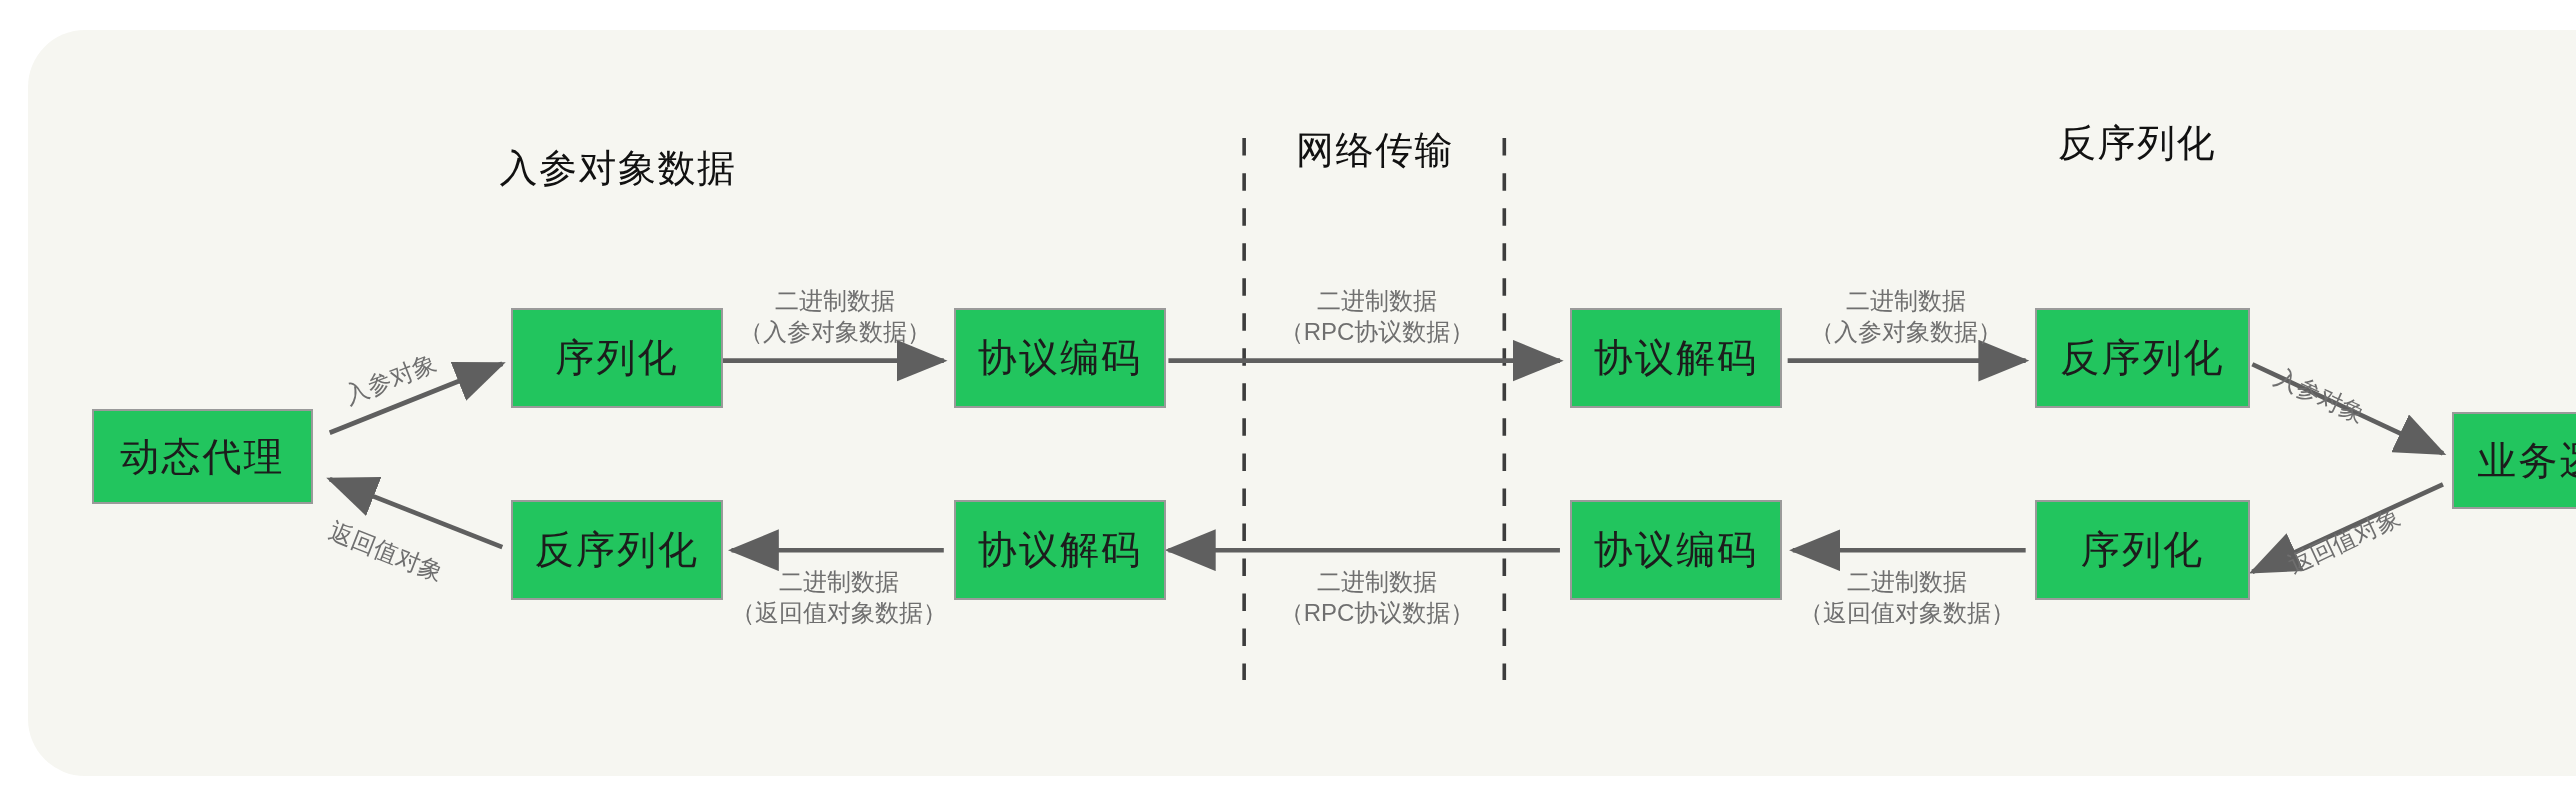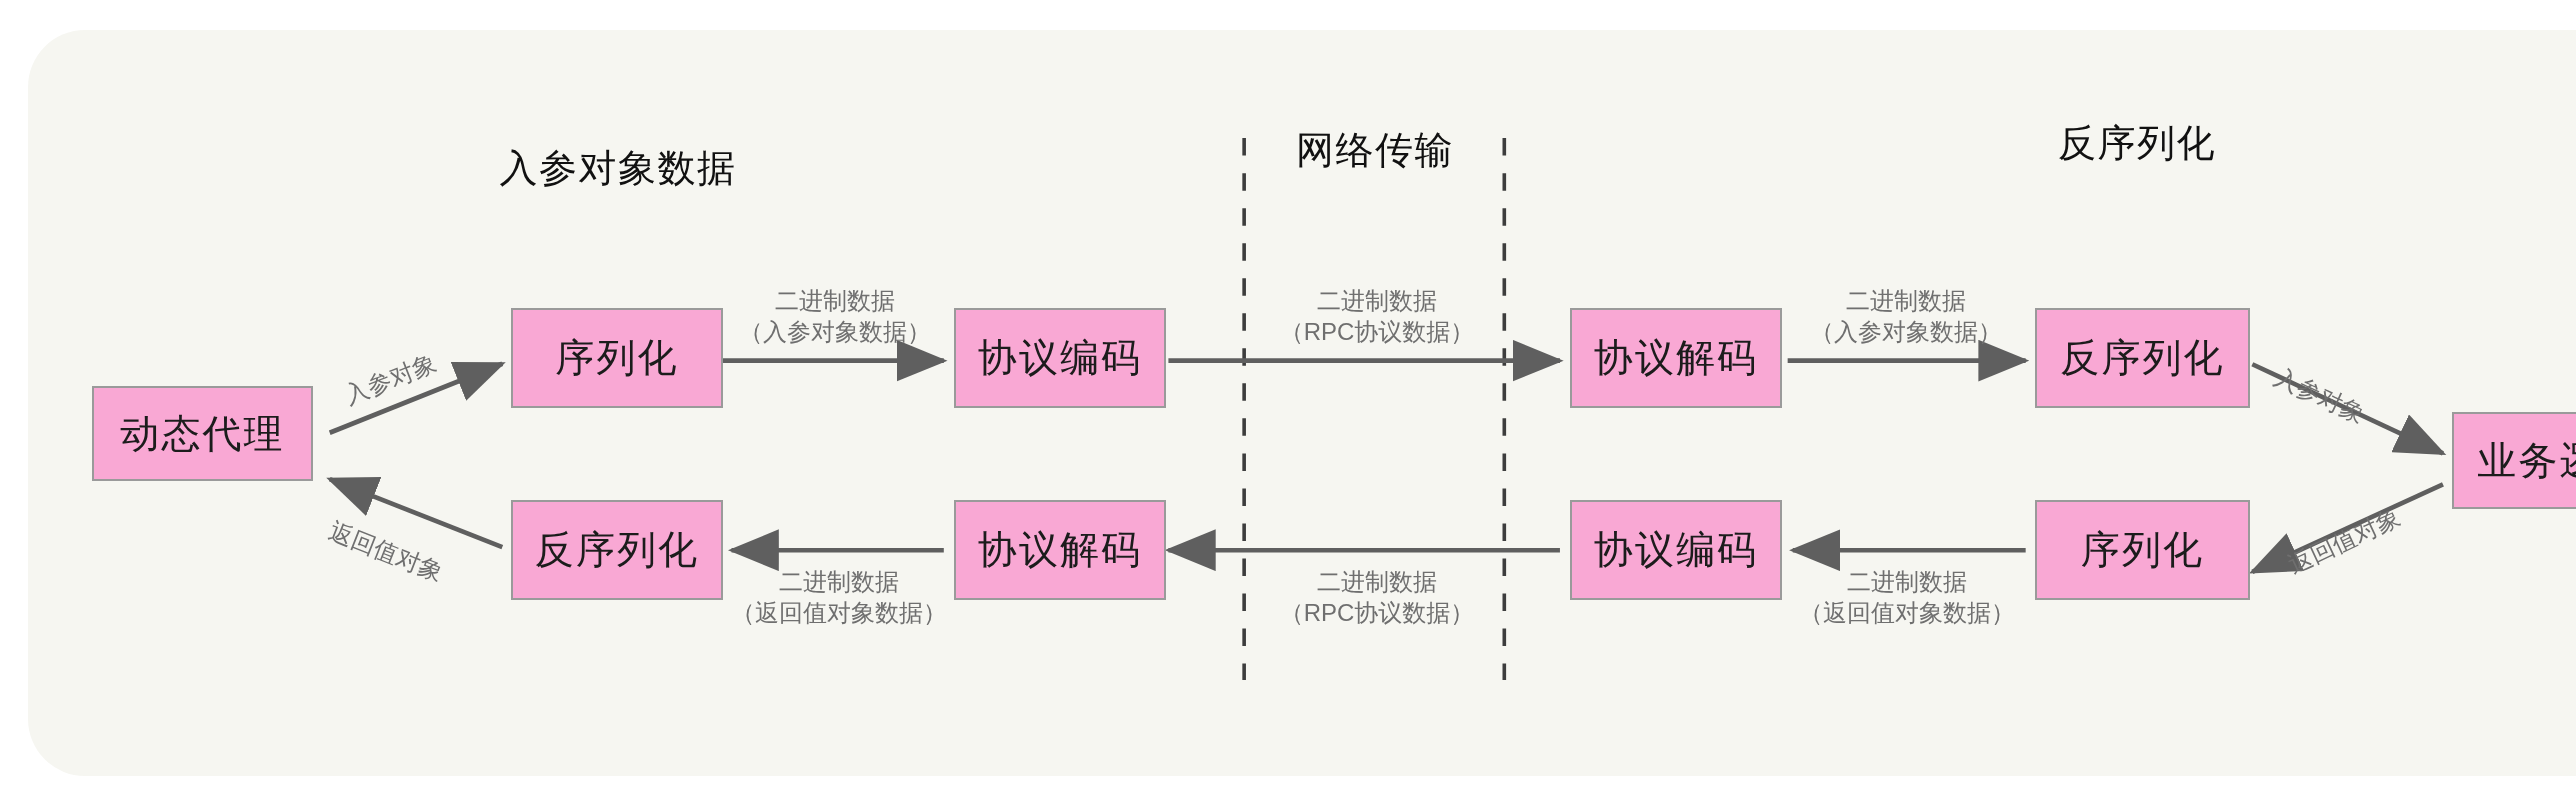--- a/index.html
+++ b/index.html
@@ -4,21 +4,21 @@
 <style>
   html,body{margin:0;padding:0;background:#ffffff;}
   body{width:2750px;height:813px;overflow:hidden;
        font-family:"Liberation Sans","DejaVu Sans",sans-serif;}
   #stage{position:relative;width:2750px;height:813px;background:#ffffff;}
   #canvas{position:absolute;left:28px;top:30px;width:2690px;height:746px;
           background:#f6f6f1;border-radius:57px;}
   svg#wires{position:absolute;left:0;top:0;width:2750px;height:813px;}
 
   .node{position:absolute;box-sizing:border-box;
-        background:#f9a8d4;border:2.6px solid #9a9a9a;
+        background:#22c55e;border:2.6px solid #9a9a9a;
         display:flex;align-items:center;justify-content:center;
         color:#1c1c1c;font-size:39px;letter-spacing:2.1px;white-space:nowrap;}
   .lane-title{position:absolute;color:#111111;font-size:38px;
               letter-spacing:1.5px;white-space:nowrap;transform:translateX(-50%);}
   .edge-label{position:absolute;color:#6f6f6f;font-size:24px;line-height:1.35;
               white-space:nowrap;text-align:center;transform:translateX(-50%);}
   .edge-label.two{line-height:1.3;}
   .diag-label{position:absolute;color:#6f6f6f;font-size:24px;
               white-space:nowrap;transform-origin:0 0;}
 </style>
@@ -51,21 +51,21 @@
       <line x1="3028" y1="1068" x2="2268" y2="1068"></line>
       <line x1="1832" y1="1068" x2="1420" y2="1068"></line>
       <line x1="975" y1="1062" x2="640" y2="930"></line>
     </g>
   </svg>
 
   <div class="lane-title" style="left:618px;top:143px;">入参对象数据</div>
   <div class="lane-title" style="left:1375px;top:125px;">网络传输</div>
   <div class="lane-title" style="left:2137px;top:118px;">反序列化</div>
 
-  <div class="node" style="left:92px;top:386px;width:221px;height:95px;">动态代理</div>
+  <div class="node" style="left:92px;top:409px;width:221px;height:95px;">动态代理</div>
 
   <div class="node" style="left:511px;top:308px;width:212px;height:100px;">序列化</div>
   <div class="node" style="left:954px;top:308px;width:212px;height:100px;">协议编码</div>
 
   <div class="node" style="left:1570px;top:308px;width:212px;height:100px;">协议解码</div>
   <div class="node" style="left:2035px;top:308px;width:215px;height:100px;">反序列化</div>
 
   <div class="node" style="left:2452px;top:412px;width:215px;height:97px;">业务逻辑</div>
 
   <div class="node" style="left:2035px;top:500px;width:215px;height:100px;">序列化</div>

